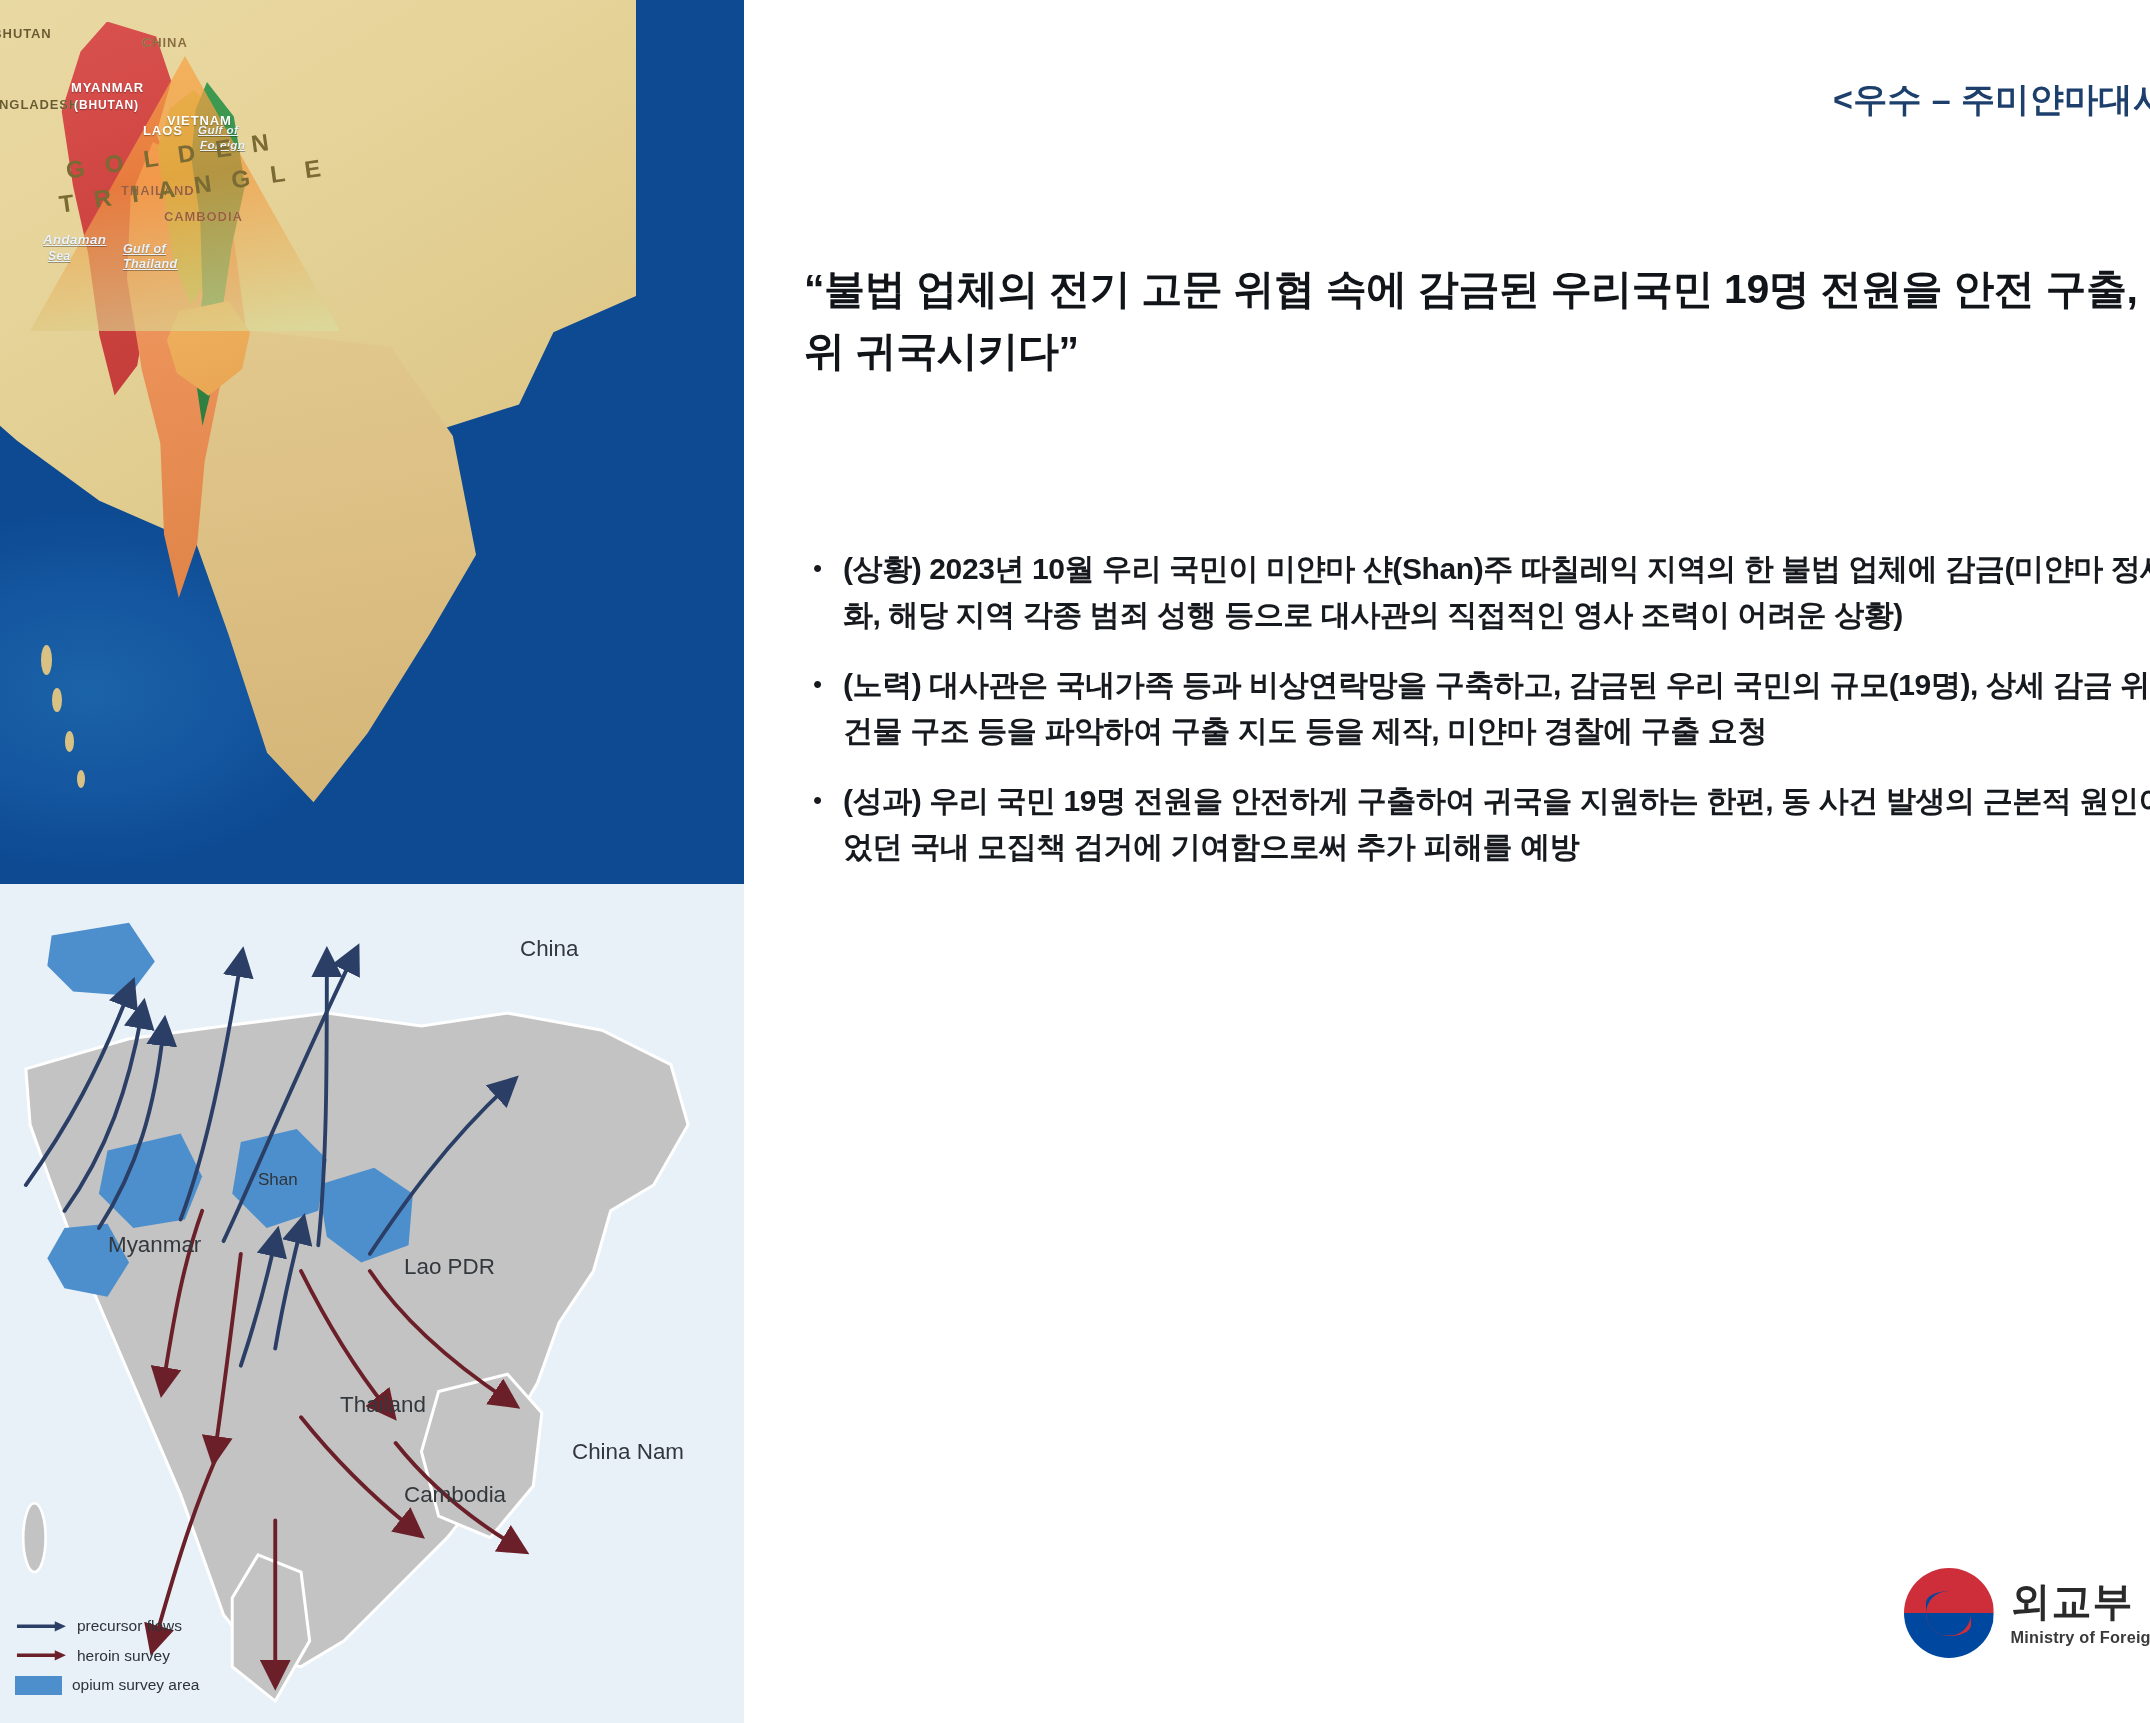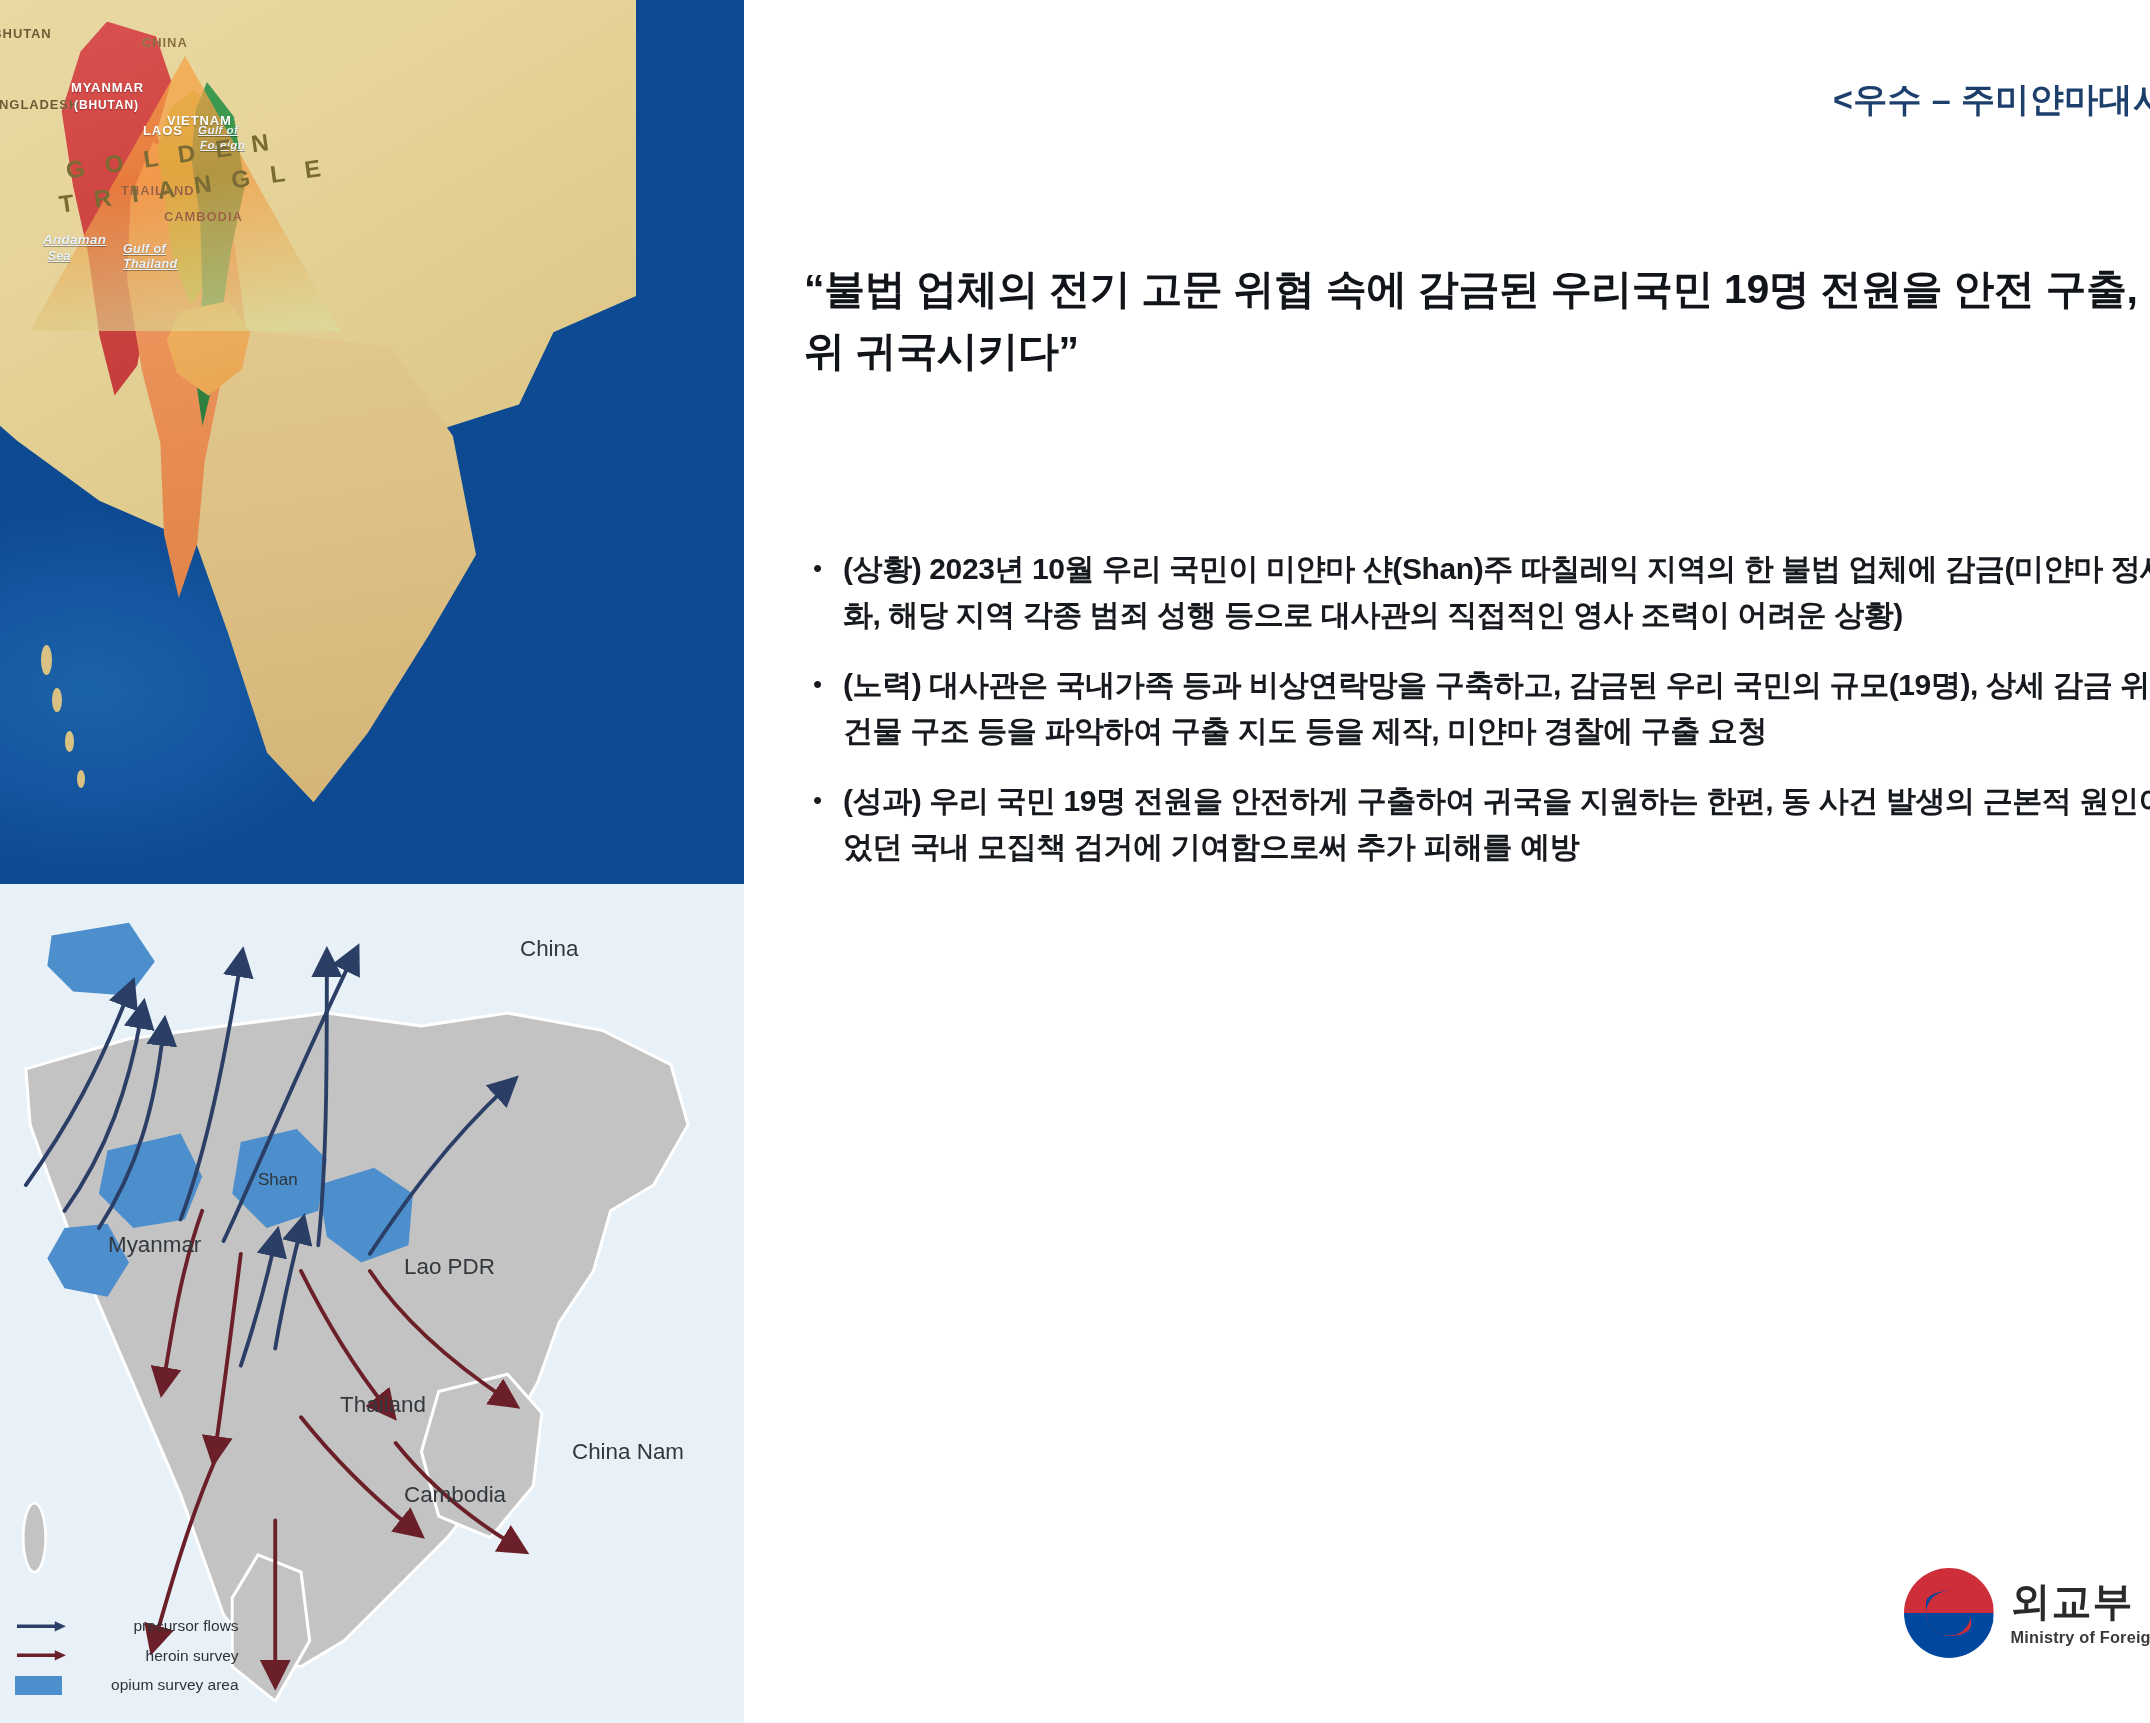--- a/index.html
+++ b/index.html
@@ -173,21 +173,20 @@
   .op-legend {
     position: absolute;
     left: 14.6px;
     bottom: 17px;
     width: 224px;
   }
   .op-legend-row {
     display: flex;
     align-items: center;
     margin-bottom: 11.2px;
-    justify-content: space-between;
   }
   .op-legend-swatch {
     width: 52px;
     height: 14.6px;
     margin-right: 10.3px;
     flex: 0 0 auto;
     position: relative;
   }
   .op-legend-text {
     font-size: 15.5px;

